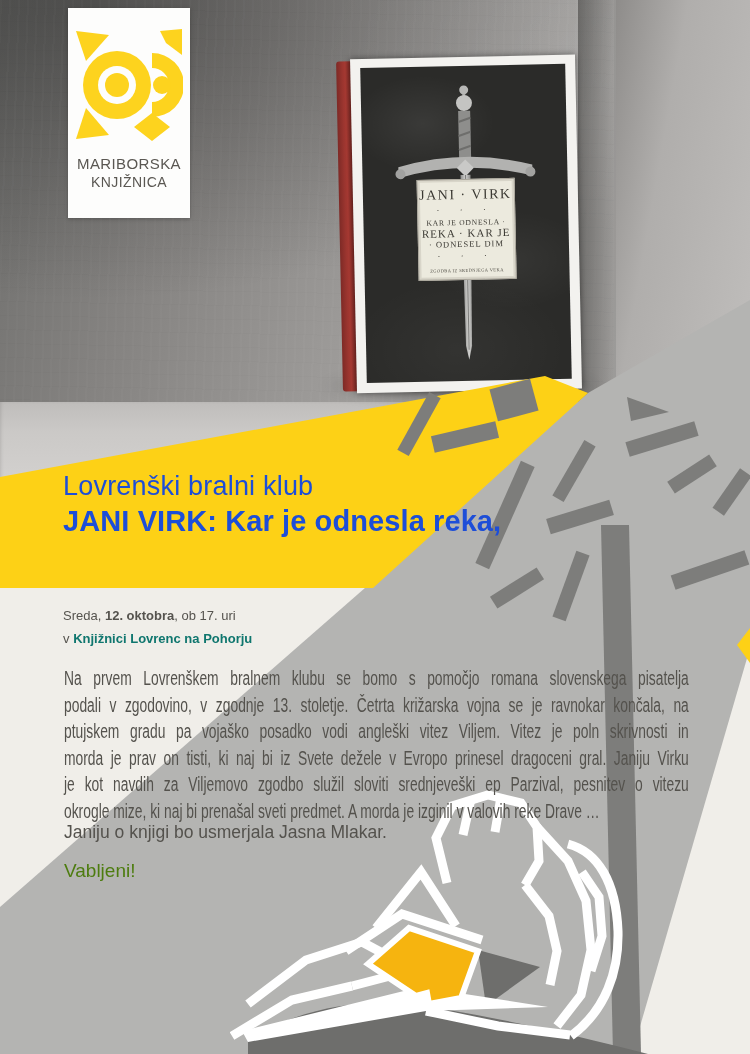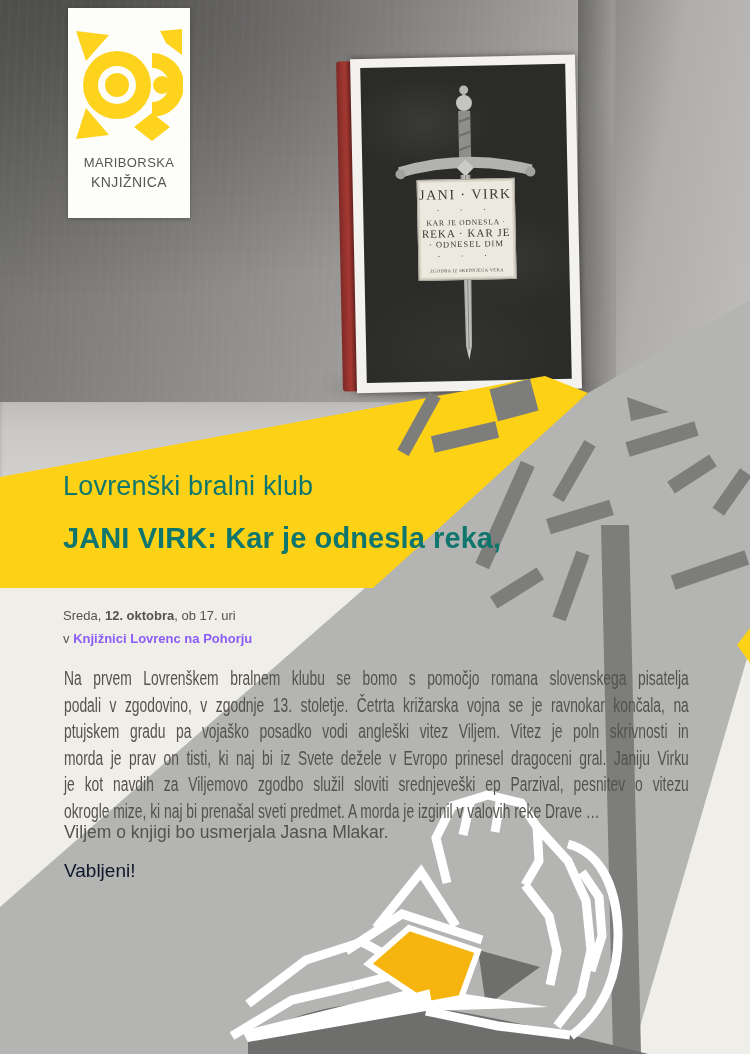--- a/index.html
+++ b/index.html
@@ -50,43 +50,43 @@
   .lbl-t1{font-size:7.5px;letter-spacing:.8px;margin-top:3px;}
   .lbl-t2{font-size:11px;letter-spacing:1px;}
   .lbl-t3{font-size:8.5px;letter-spacing:1px;}
   .lbl-sub{font-size:4.5px;letter-spacing:.4px;margin-top:7px;color:#55524a;}
 
   
   .logo-card{position:absolute;left:68px;top:8px;width:122px;height:210px;background:#fdfdfc;
     box-shadow:0 1px 4px rgba(0,0,0,.25);text-align:center;z-index:5;}
   .logo-owl{margin-top:20px;}
   .logo-text{margin-top:6px;font-variant:small-caps;color:#5a5752;line-height:19px;}
-  .logo-line1{font-size:18px;letter-spacing:.4px;}
+  .logo-line1{font-size:22px;letter-spacing:.4px;}
   .logo-line2{font-size:20px;letter-spacing:.4px;text-align:center;}
 
   
   .decor{position:absolute;left:0;top:0;z-index:2;pointer-events:none;}
   .armart{position:absolute;left:230px;top:788px;z-index:6;pointer-events:none;}
 
   
-  .headline{position:absolute;left:63px;top:471px;z-index:10;color:#0f766e;}
+  .headline{position:absolute;left:63px;top:471px;z-index:10;color:#1d4ed8;}
   .kicker{font-size:27px;font-weight:400;letter-spacing:.2px;}
   .title-1,.title-2{font-size:29px;font-weight:700;line-height:32px;letter-spacing:.1px;}
-  .title-1{margin-top:20px;}
+  .title-1{margin-top:3px;}
 
   .event{position:absolute;left:63px;top:604px;z-index:10;color:#55534e;font-size:13px;line-height:23px;}
-  .event .venue{color:#8b5cf6;font-weight:700;}
+  .event .venue{color:#0f766e;font-weight:700;}
 
   .bodytext{position:absolute;left:64px;top:665px;width:880px;z-index:10;color:#54524d;
     font-size:19.5px;line-height:26.5px;transform:scaleX(0.71);transform-origin:left top;}
   .body-line{text-align:justify;text-align-last:justify;height:26.5px;white-space:nowrap;}
   .body-line.last{text-align-last:left;}
 
   .moderator{position:absolute;left:64px;top:822px;z-index:10;color:#54524d;font-size:17.5px;}
-  .closing{position:absolute;left:64px;top:860px;z-index:10;color:#0f172a;font-size:19px;}
+  .closing{position:absolute;left:64px;top:860px;z-index:10;color:#4d7c0f;font-size:19px;}
 </style>
 </head>
 <body>
 
 <div id="poster">
 
   <div class="photo">
     <div class="streaks"></div>
     <div class="corner-shade"></div>
     <div class="right-wall"></div>
@@ -189,21 +189,21 @@
 
   <div class="bodytext">
     <div class="body-line">Na prvem Lovrenškem bralnem klubu se bomo s pomočjo romana slovenskega pisatelja</div>
     <div class="body-line">podali v zgodovino, v zgodnje 13. stoletje. Četrta križarska vojna se je ravnokar končala, na</div>
     <div class="body-line">ptujskem gradu pa vojaško posadko vodi angleški vitez Viljem. Vitez je poln skrivnosti in</div>
     <div class="body-line">morda je prav on tisti, ki naj bi iz Svete dežele v Evropo prinesel dragoceni gral. Janiju Virku</div>
     <div class="body-line">je kot navdih za Viljemovo zgodbo služil sloviti srednjeveški ep Parzival, pesnitev o vitezu</div>
     <div class="body-line last">okrogle mize, ki naj bi prenašal sveti predmet. A morda je izginil v valovih reke Drave …</div>
   </div>
 
-  <div class="moderator">Viljem o knjigi bo usmerjala Jasna Mlakar.</div>
+  <div class="moderator">Janiju o knjigi bo usmerjala Jasna Mlakar.</div>
   <div class="closing">Vabljeni!</div>
 
   <svg class="armart" width="460" height="266" viewBox="0 0 460 266">
     <path d="M 18,252 C 80,214 145,210 200,219 C 275,231 340,246 418,266 L 18,266 Z" fill="#6e6e6c"></path>
     <path d="M 248,162 L 310,179 L 256,218 Z" fill="#6e6e6c"></path>
     <path d="M 12,243 L 190,199 L 318,219 L 196,223 L 18,254 Z" fill="#ffffff"></path>
     <g fill="none" stroke="#ffffff" stroke-width="9">
       <path d="M 18,216 L 76,172 L 132,154"></path>
       <path d="M 2,248 L 62,212 L 122,198"></path>
       <path d="M 122,198 L 168,186"></path>

